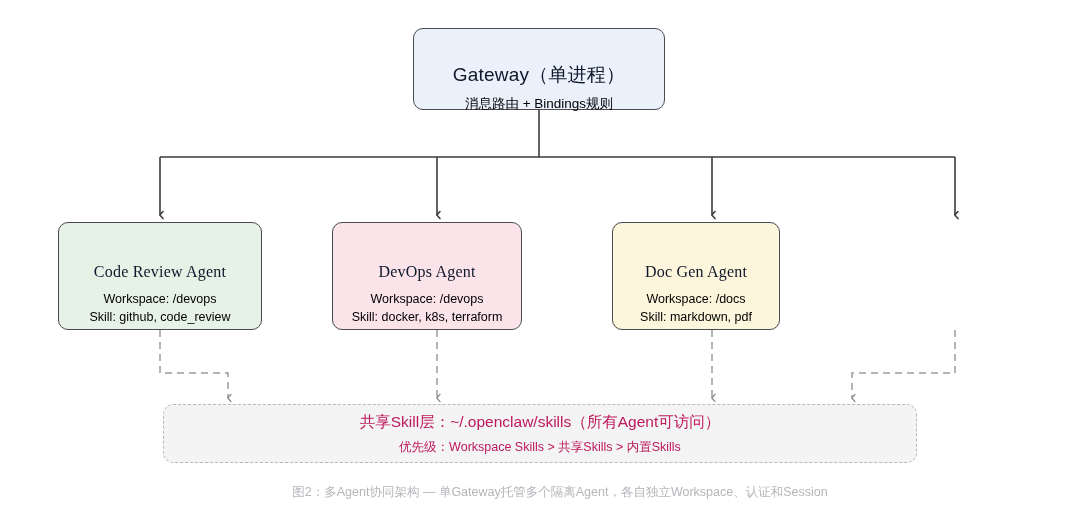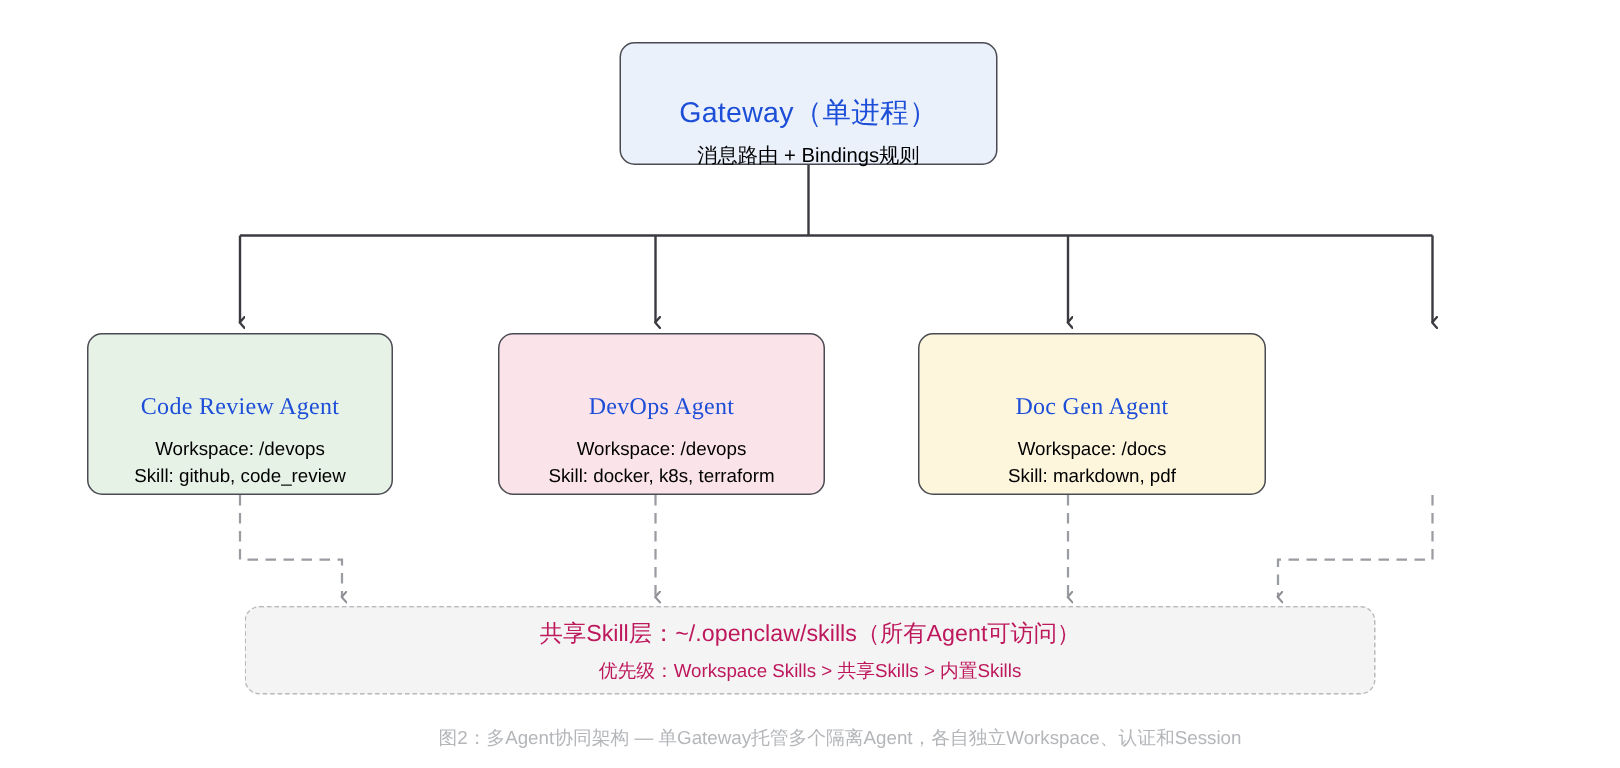--- a/index.html
+++ b/index.html
@@ -19,21 +19,21 @@
     box-sizing:border-box;
     border:1.6px solid #4a4a52;
     border-radius:10px;
     display:flex;
     flex-direction:column;
     align-items:center;
     justify-content:center;
     text-align:center;
   }
   .node .title{
-    color:#1d4ed8;
+    color:#0f172a;
     letter-spacing:.2px;
     white-space:nowrap;
     margin-top:36px;
   }
   .node .sub{
     color:#000000;
     white-space:nowrap;
   }
 
   
@@ -43,22 +43,22 @@
   }
   #gateway .title{font-size:19px;margin-bottom:7px;}
   #gateway .sub{font-size:13.5px;}
 
   
   .agent{height:108px;top:222px;}
   .agent .title{font-size:16px;margin-bottom:9px;font-family:Liberation Serif, serif;}
   .agent .sub{font-size:12.5px;line-height:18px;}
 
   #agent0{left:58px;width:204px;background:#e7f2e7;}
-  #agent1{left:332px;width:218px;background:#fbe3ea;}
-  #agent2{left:612px;width:232px;background:#fdf6dc;}
+  #agent1{left:332px;width:190px;background:#fbe3ea;}
+  #agent2{left:612px;width:168px;background:#fdf6dc;}
   #agent3{left:858px;width:194px;background:#d9eee9;}
 
   
   #shared{
     position:absolute;
     left:163px;top:404px;width:754px;height:59px;
     box-sizing:border-box;
     background:#f4f4f4;
     border:1.5px dashed #b9b9bd;
     border-radius:10px;

